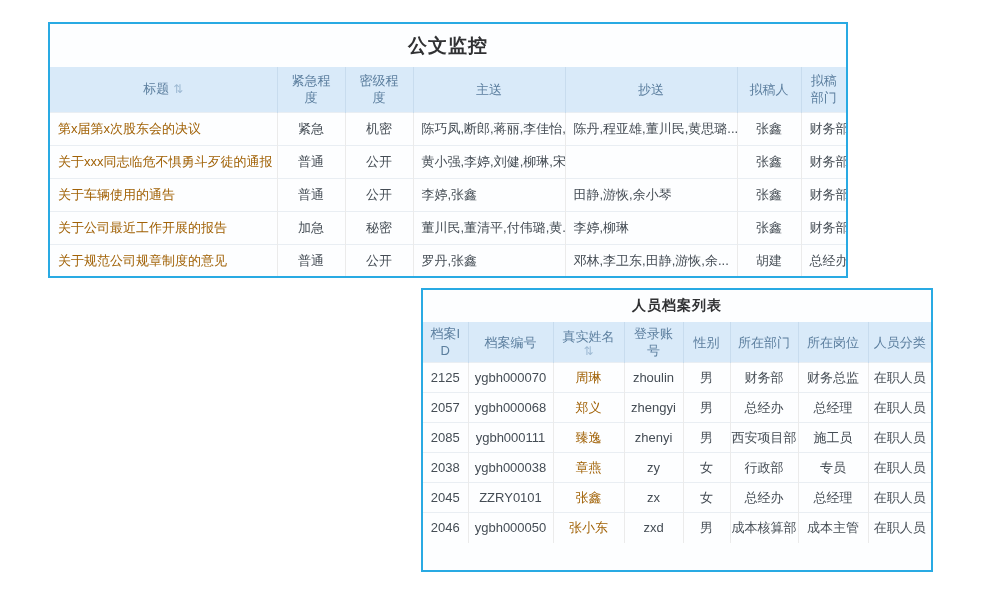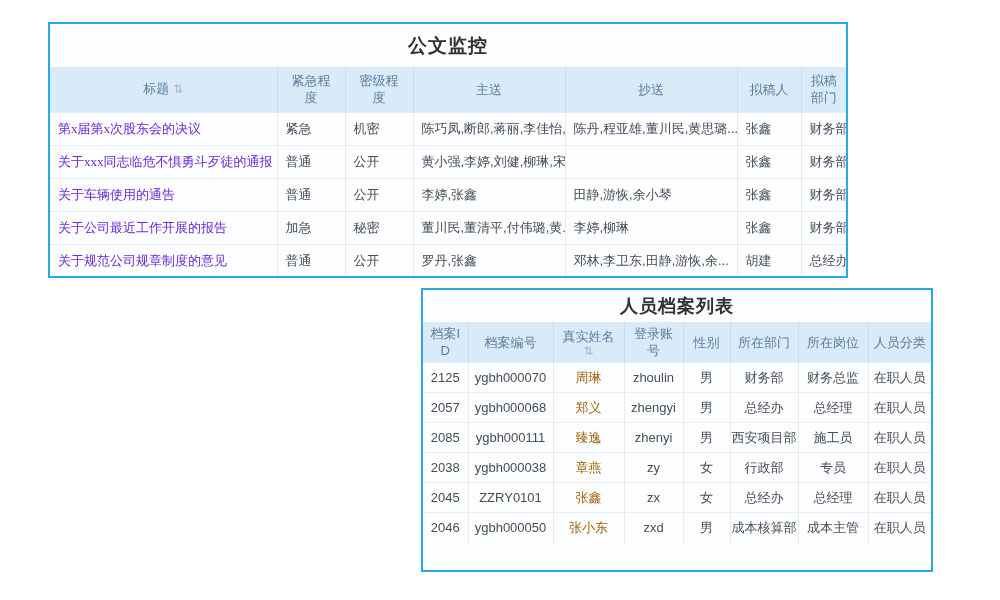--- a/index.html
+++ b/index.html
@@ -12,43 +12,43 @@
     position:absolute;background:#fdfeff;border:2px solid #29aae3;
     box-sizing:border-box;overflow:hidden;
   }
   #doc-panel{left:48px;top:22px;width:800px;height:256px;}
   #person-panel{left:421px;top:288px;width:512px;height:284px;}
   .panel-title{
     display:flex;align-items:center;justify-content:center;
     font-weight:bold;color:#303133;letter-spacing:1px;border-radius:14px;
   }
   #doc-panel .panel-title{height:43px;font-size:19px;}
-  #person-panel .panel-title{height:32px;font-size:18px;}
+  #person-panel .panel-title{height:32px;font-size:14px;}
   table{border-collapse:collapse;table-layout:fixed;width:100%;}
   th{
     background:#d9eaf9;color:#5b7e9e;font-weight:normal;font-size:13px;
     text-align:center;vertical-align:middle;line-height:17px;
     border-right:1px solid #c8dcee;padding:4px 9px;box-sizing:border-box;
     word-break:break-all;
   }
   th:last-child{border-right:none;}
   #doc-panel th{height:45px;}
   #person-panel th{height:38px;padding:3px 4px;}
   td{
     font-size:13px;color:#454d55;vertical-align:middle;
     border-right:1px solid #ebebeb;border-top:1px solid #e9eef3;
     padding:0 8px;box-sizing:border-box;
     white-space:nowrap;overflow:hidden;
   }
   td:last-child{border-right:none;}
   #doc-panel td{height:33px;}
   #person-panel td{height:30px;text-align:center;padding:0 0;}
   .al{text-align:left;}
-  .ac{margin-top:24px;}
-  a.doc-link{color:#6d28d9;text-decoration:none;cursor:pointer;font-family:Liberation Serif, serif;}
+  .ac{text-align:center;margin-top:24px;}
+  a.doc-link{color:#a16207;text-decoration:none;cursor:pointer;}
   a.person-link{color:#a16207;text-decoration:none;cursor:pointer;}
   .sort-icon{
     color:#9db9d3;font-size:12px;margin-left:4px;cursor:pointer;
   }
   .sort-block{display:block;margin:0;line-height:12px;}
 </style>
 </head>
 <body>
 
 <div class="panel" id="doc-panel">

